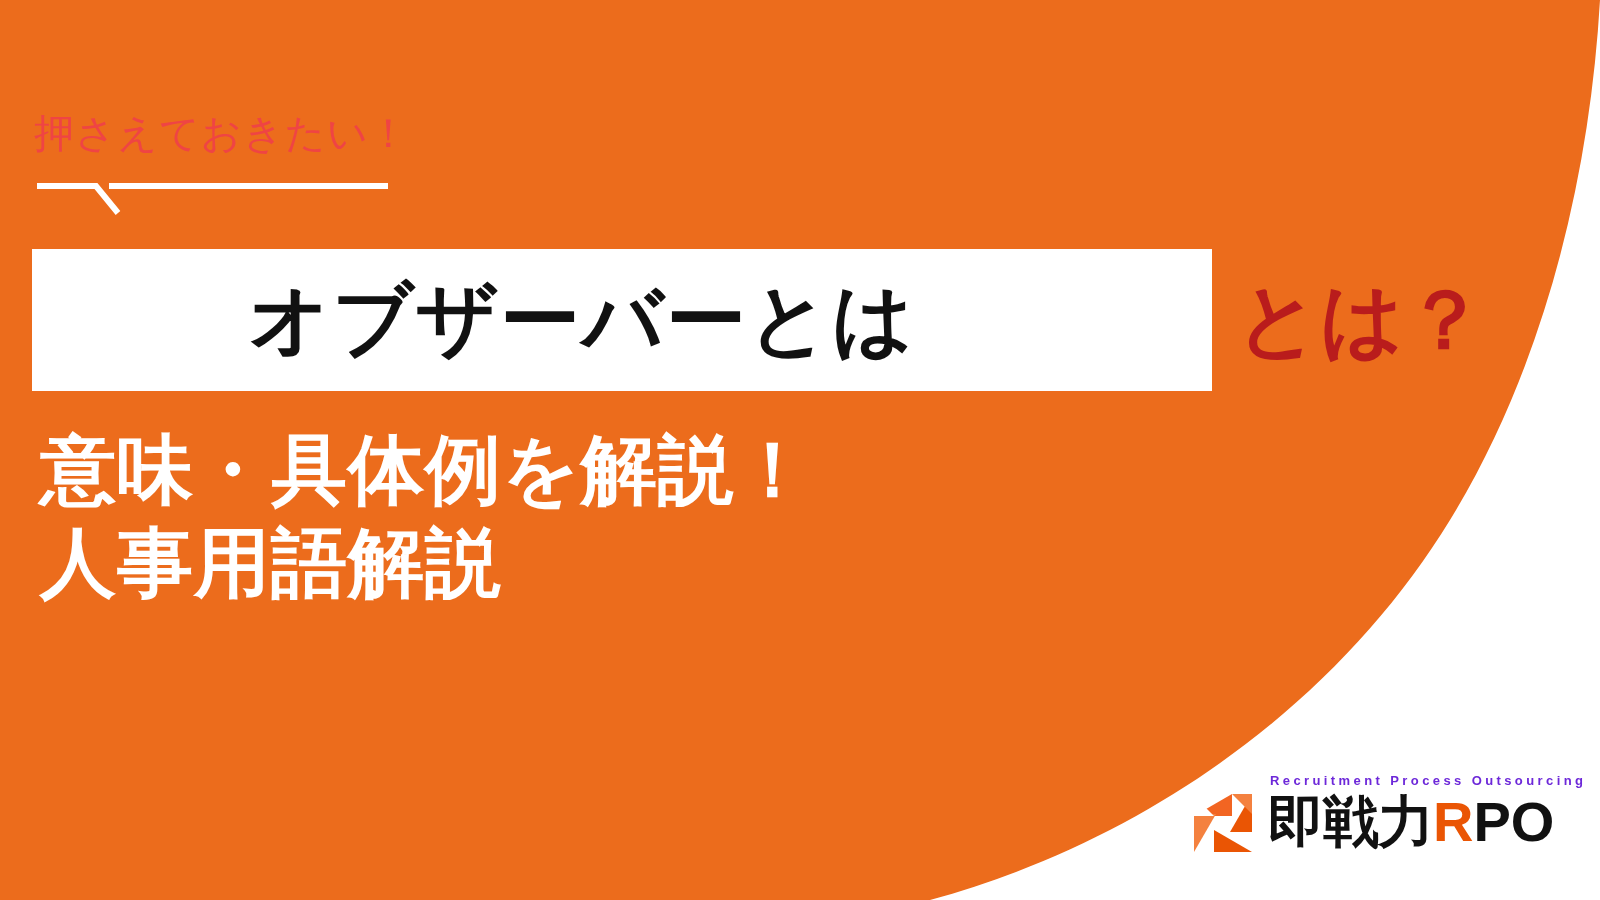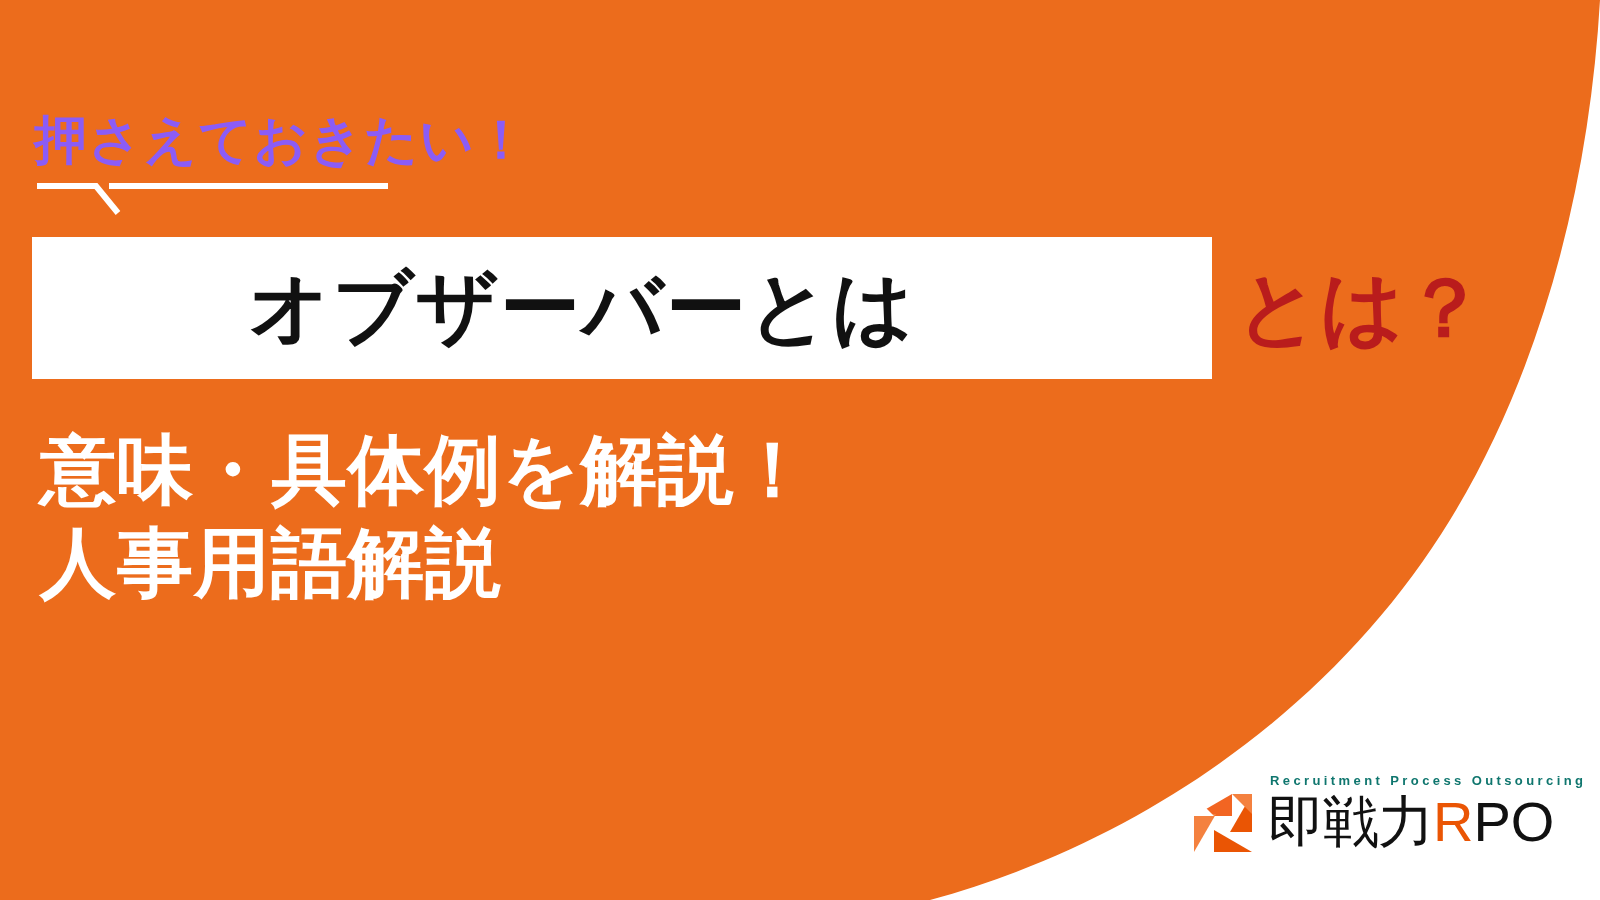--- a/index.html
+++ b/index.html
@@ -29,41 +29,41 @@
     width: 1600px;
     height: 900px;
     pointer-events: none;
   }
 
   
   .kicker {
     position: absolute;
     left: 34px;
     top: 113px;
-    color: #8b5cf6;
-    font-size: 53px;
-    font-weight: 700;
+    color: #ef4444;
+    font-size: 40px;
+    font-weight: 400;
     letter-spacing: 1px;
     line-height: 1;
     white-space: nowrap;
   }
   .kicker-rule {
     position: absolute;
     left: 30px;
     top: 168px;
     width: 370px;
     height: 52px;
     pointer-events: none;
   }
 
   
   .headline-row {
     position: absolute;
     left: 0;
-    top: 237px;
+    top: 249px;
     width: 1600px;
     height: 142px;
   }
   .headline-box {
     position: absolute;
     left: 32px;
     top: 0;
     width: 1180px;
     height: 142px;
     background: #ffffff;
@@ -118,33 +118,33 @@
     position: absolute;
     left: 0;
     top: 16px;
     width: 74px;
     height: 74px;
   }
   .logo-tagline {
     position: absolute;
     left: 84px;
     top: 4px;
-    color: #0f766e;
+    color: #6d28d9;
     font-size: 13px;
     font-weight: 700;
     letter-spacing: 3.4px;
     white-space: nowrap;
     line-height: 1;
   }
   .logo-wordmark {
     position: absolute;
     left: 82px;
     top: 24px;
     font-size: 56px;
-    font-weight: 400;
+    font-weight: 700;
     line-height: 1;
     white-space: nowrap;
   }
   .wm-jp { color: #111111; letter-spacing: -1px; }
   .wm-r  { color: #EA5504; }
   .wm-po { color: #111111; }
 </style>
 </head>
 <body>
 

